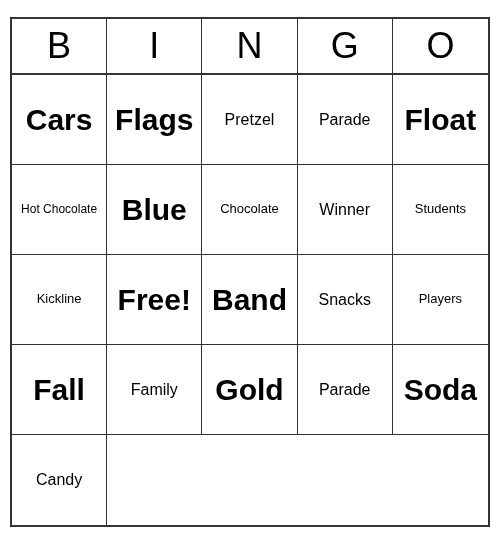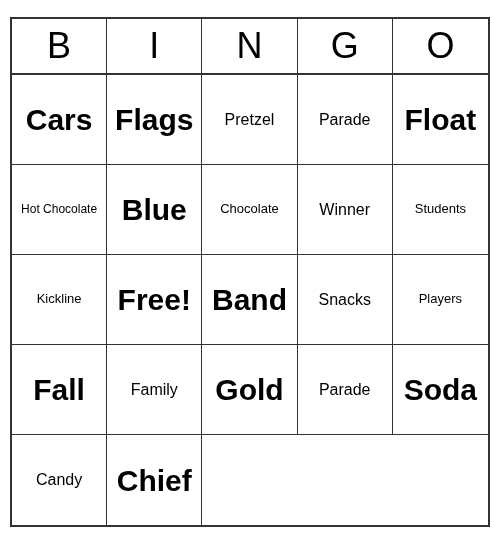--- a/index.html
+++ b/index.html
@@ -154,17 +154,14 @@
       </div>
       <div class="bingo-cell">
         <span class="cell-text size-md">Parade</span>
       </div>
       <div class="bingo-cell">
         <span class="cell-text size-xl">Soda</span>
       </div>
       <div class="bingo-cell">
         <span class="cell-text size-md">Candy</span>
       </div>
-      <div class="bingo-cell">
-        <span class="cell-text size-xl">Chief</span>
-      </div>
     </div>
 </div>
 
 </body></html>

